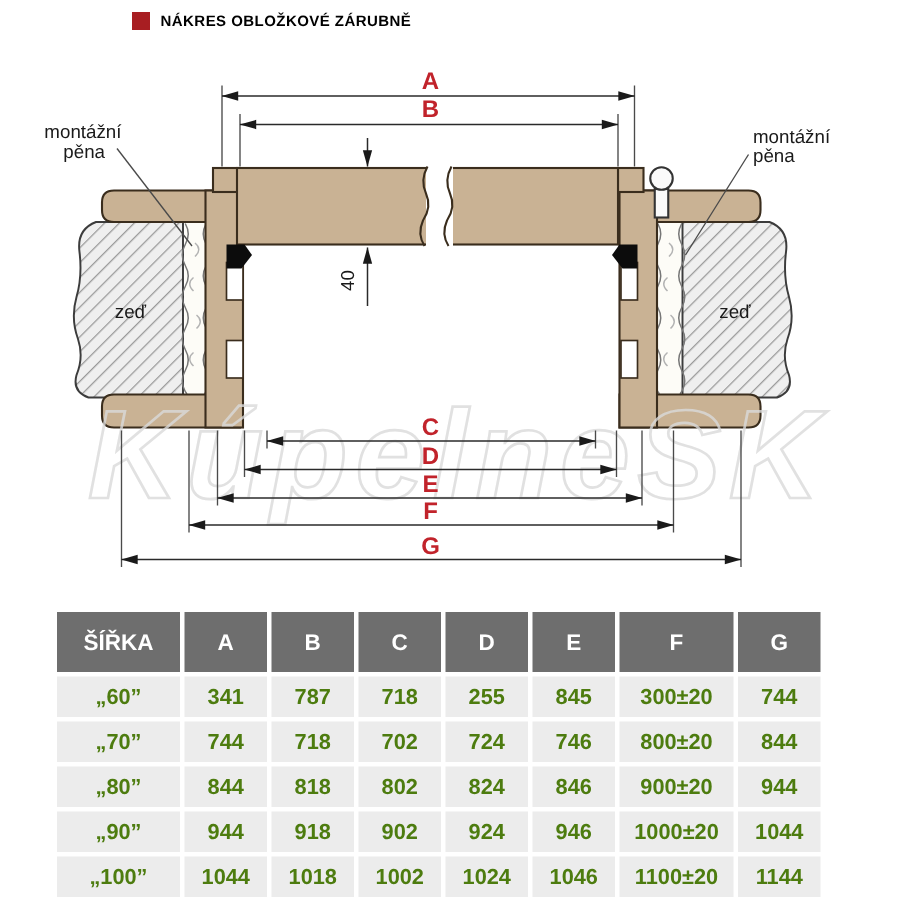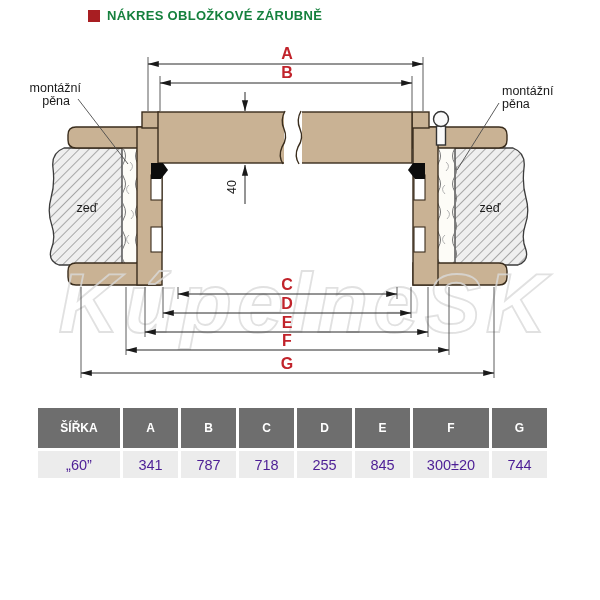--- a/index.html
+++ b/index.html
@@ -1,21 +1,21 @@
 <!DOCTYPE html>
 <html><head>
 <meta charset="utf-8">
 <style>
   html,body{margin:0;padding:0;background:#ffffff;}
   .page{position:relative;width:600px;height:600px;background:#ffffff;overflow:hidden;
         font-family:"Liberation Sans",sans-serif;}
   
   .title{position:absolute;left:88px;top:8px;display:flex;align-items:center;gap:7px;}
   .title .bullet{width:12px;height:12px;background:#a81e22;}
-  .title .txt{font-size:13px;font-weight:bold;color:#15803d;letter-spacing:0.3px;}
+  .title .txt{font-size:10px;font-weight:bold;color:#000000;letter-spacing:0.3px;}
   
   svg.diagram{position:absolute;left:0;top:0;}
   .tan{fill:#c9b294;stroke:#3a2d1d;stroke-width:1.4;}
   .outline{fill:none;stroke:#3a2d1d;stroke-width:1.4;}
   .wallshape{fill:url(#hatch);stroke:#3c3c3c;stroke-width:1.3;}
   .foamfill{fill:#fdfcf7;stroke:none;}
   .foamedge{fill:none;stroke:#777;stroke-width:1;}
   .foamcurl{fill:none;stroke:#b3b3b3;stroke-width:1;}
   .notch{fill:#ffffff;stroke:#3a2d1d;stroke-width:1.1;}
   .seal{fill:#0c0c0c;stroke:none;}
@@ -25,23 +25,23 @@
   .dimS{stroke:#2a2a2a;stroke-width:1;fill:none;marker-start:url(#arr);}
   .ext{stroke:#4a4a4a;stroke-width:0.9;fill:none;}
   .dimlbl{fill:#c1232b;font-size:16px;font-weight:bold;text-anchor:middle;
           font-family:"Liberation Sans",sans-serif;}
   .anno{fill:#1a1a1a;font-size:12.5px;font-family:"Liberation Sans",sans-serif;}
   .wm{fill:none;stroke:#dadada;stroke-width:1.8;opacity:0.8;
       font-size:84px;font-style:italic;font-weight:bold;letter-spacing:5px;
       font-family:"Liberation Sans",sans-serif;text-anchor:middle;}
   
   table.spec{position:absolute;left:35px;top:405px;border-collapse:separate;border-spacing:3px;}
-  table.spec th{background:#6e6e6e;color:#ffffff;font-size:12px;font-weight:bold;
+  table.spec th{background:#6e6e6e;color:#ffffff;font-size:15px;font-weight:bold;
                 height:38px;text-align:center;vertical-align:middle;}
-  table.spec td{background:#ececec;color:#4c1d95;font-size:14.5px;font-weight:normal;
+  table.spec td{background:#ececec;color:#4d7c0f;font-size:14.5px;font-weight:bold;
                 height:25px;text-align:center;vertical-align:middle;}
 </style>
 </head>
 <body>
 
 <div class="page">
 
   <div class="title">
     <div class="bullet"></div>
     <div class="txt">NÁKRES OBLOŽKOVÉ ZÁRUBNĚ</div>
@@ -168,16 +168,56 @@
     <tr>
       <td>„60”</td>
       <td>341</td>
       <td>787</td>
       <td>718</td>
       <td>255</td>
       <td>845</td>
       <td>300±20</td>
       <td>744</td>
     </tr>
+    <tr>
+      <td>„70”</td>
+      <td>744</td>
+      <td>718</td>
+      <td>702</td>
+      <td>724</td>
+      <td>746</td>
+      <td>800±20</td>
+      <td>844</td>
+    </tr>
+    <tr>
+      <td>„80”</td>
+      <td>844</td>
+      <td>818</td>
+      <td>802</td>
+      <td>824</td>
+      <td>846</td>
+      <td>900±20</td>
+      <td>944</td>
+    </tr>
+    <tr>
+      <td>„90”</td>
+      <td>944</td>
+      <td>918</td>
+      <td>902</td>
+      <td>924</td>
+      <td>946</td>
+      <td>1000±20</td>
+      <td>1044</td>
+    </tr>
+    <tr>
+      <td>„100”</td>
+      <td>1044</td>
+      <td>1018</td>
+      <td>1002</td>
+      <td>1024</td>
+      <td>1046</td>
+      <td>1100±20</td>
+      <td>1144</td>
+    </tr>
   </tbody>
     </table>
 
 </div>
 
 </body></html>

